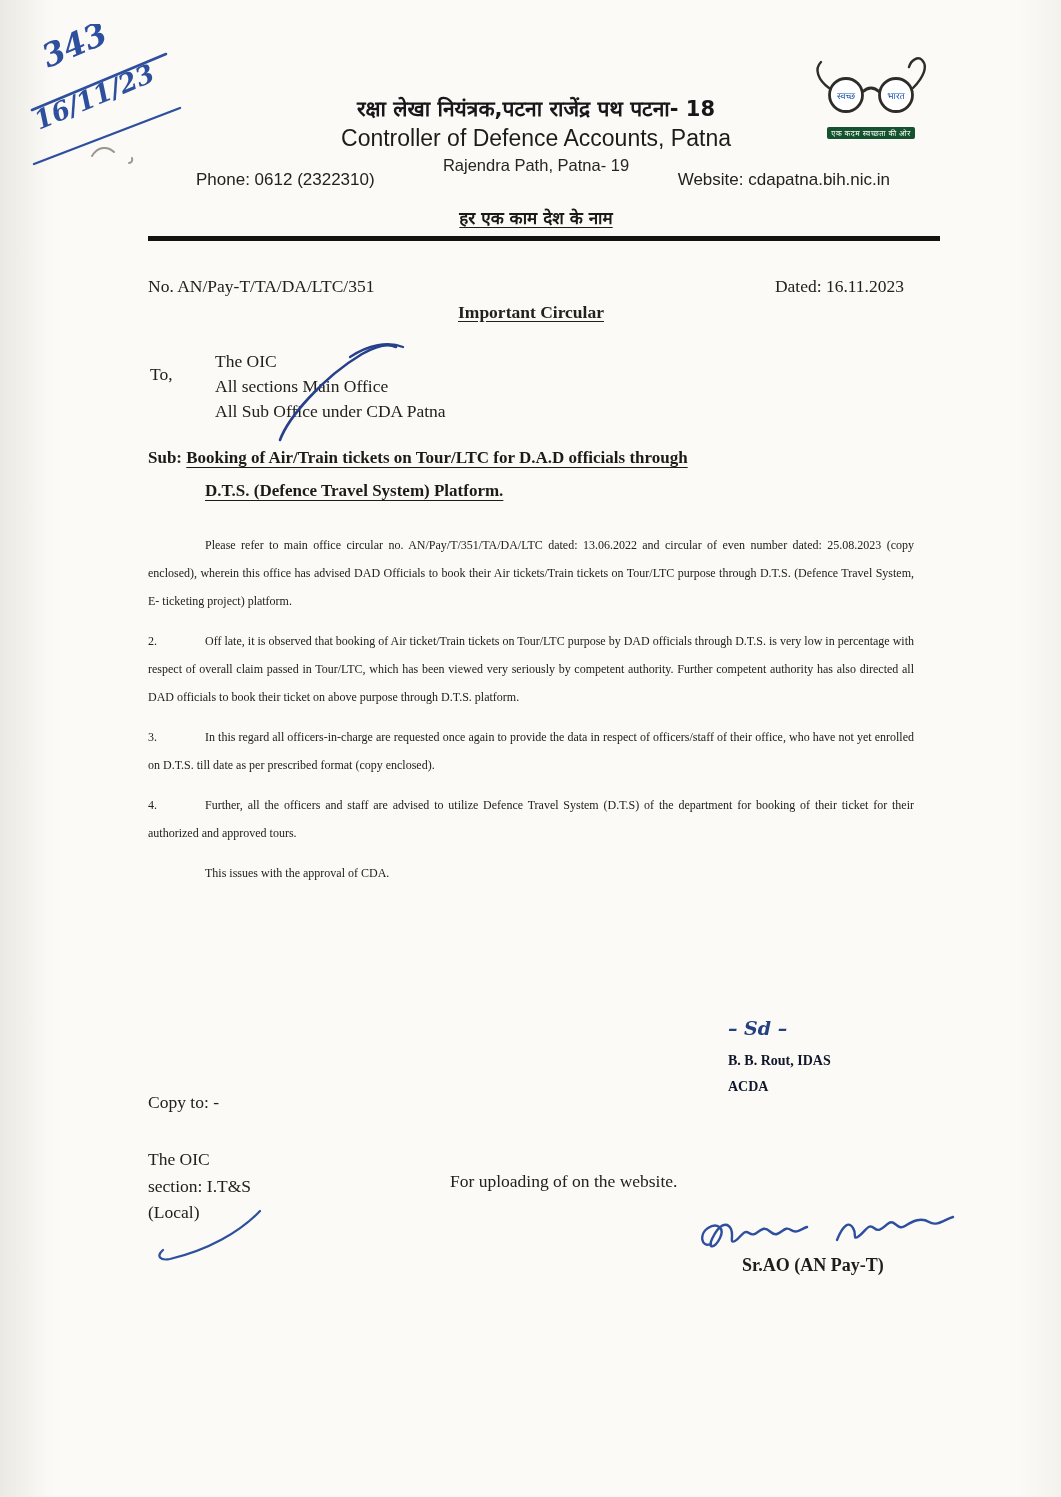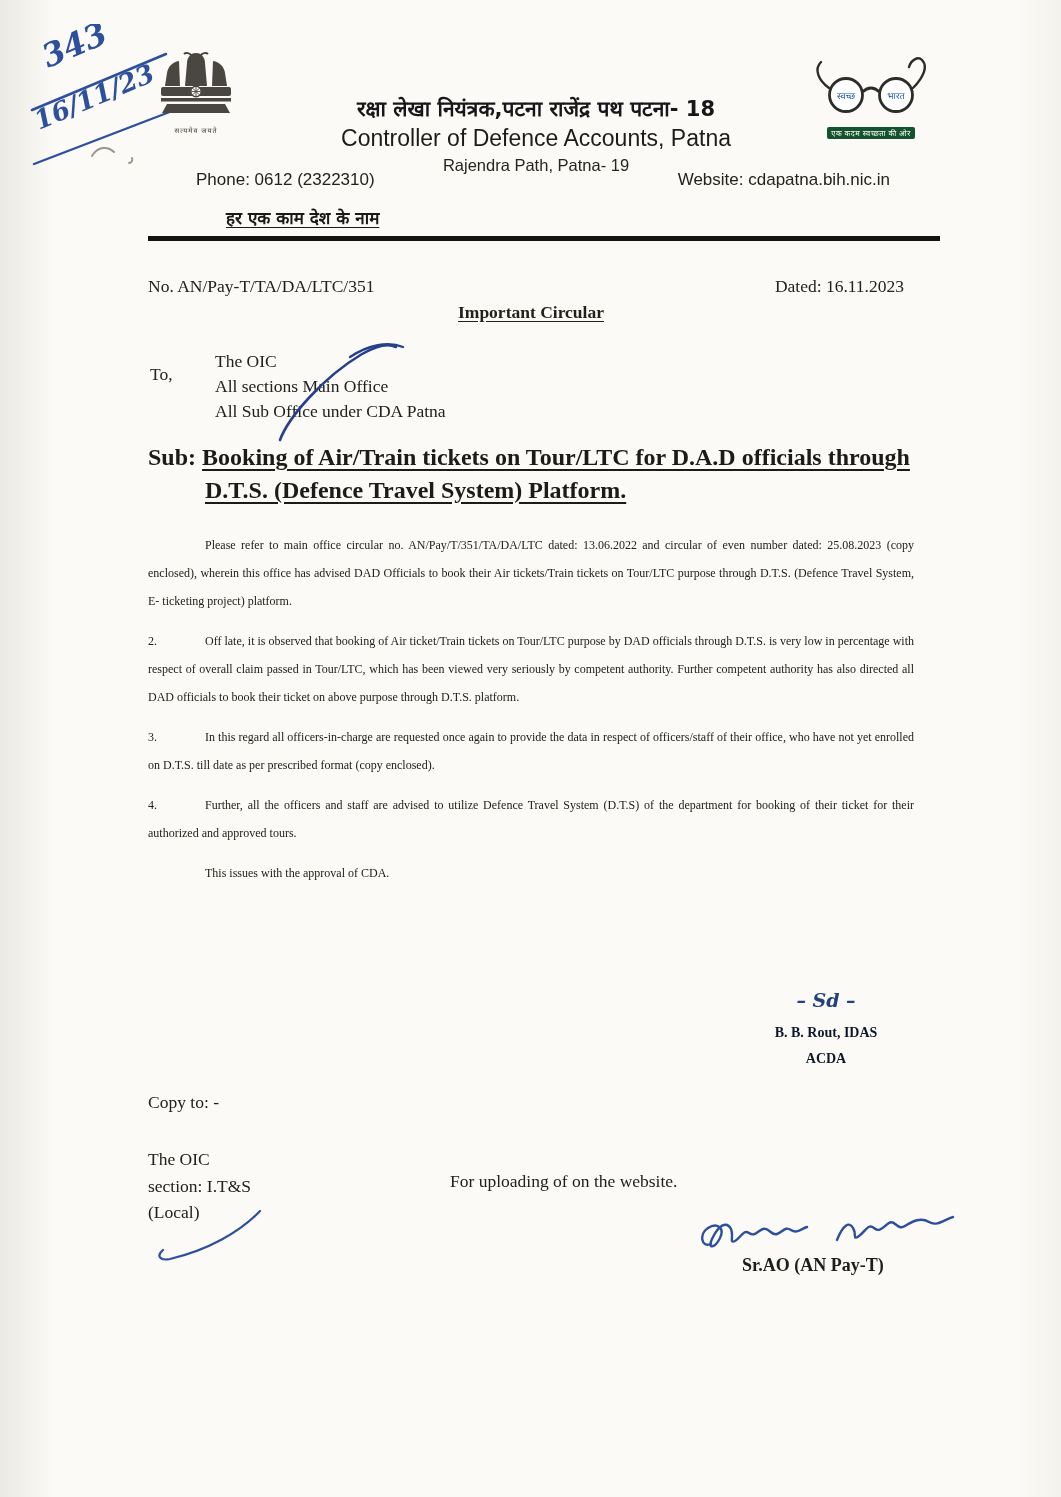--- a/index.html
+++ b/index.html
@@ -33,21 +33,21 @@
   .h-hindi  { font-family: "DejaVu Sans", sans-serif; font-weight: bold; font-size: 21px; color: #17171a; }
   .h-eng    { font-family: "Liberation Sans", sans-serif; font-size: 23px; margin-top: 3px; color: #1c1c1a; }
   .h-addr   { font-family: "Liberation Sans", sans-serif; font-size: 16.5px; margin-top: 4px; color: #27261f; }
   .h-contact{
     position: absolute; left: 148px; top: 170px; width: 766px;
     display: flex; justify-content: space-between; box-sizing: border-box;
     padding: 0 24px 0 48px;
     font-family: "Liberation Sans", sans-serif; font-size: 17px; color: #23221c;
   }
   .h-slogan {
-    position: absolute; left: 226px; top: 206px; width: 620px; text-align: left;
+    position: absolute; left: 226px; top: 206px; width: 620px; text-align: center;
     font-family: "DejaVu Sans", sans-serif; font-weight: bold; font-size: 17px;
     text-decoration: underline; text-underline-offset: 3px; color: #1a1a18;
   }
   .swachh { position: absolute; left: 808px; top: 56px; width: 126px; text-align: center; }
   .swachh-tagline {
     display: inline-block; margin-top: 2px; font-size: 7.5px; color: #ffffff;
     background: #14532d; padding: 1px 4px; border-radius: 2px; letter-spacing: .5px;
   }
   .rule { position: absolute; left: 148px; top: 236px; width: 792px; height: 5px; background: #141310; }
 
@@ -63,36 +63,36 @@
   }
 
   
   .to-label   { position: absolute; left: 150px; top: 328px; font-size: 17.5px; margin-top: 36px; }
   .recipients { position: absolute; left: 215px; top: 349px; font-size: 17.5px; line-height: 25px; }
   .swoosh     { position: absolute; left: 230px; top: 330px; pointer-events: none; }
 
   
   .subject {
     position: absolute; left: 148px; top: 441px; width: 792px;
-    font-weight: bold; font-size: 24px; line-height: 33px; color: #1c1b17;
+    font-weight: bold; font-size: 17px; line-height: 33px; color: #1c1b17;
   }
   .subject .u { text-decoration: underline; text-underline-offset: 4px; }
   .subject .line2 { margin-left: 57px; }
 
   
   .content {
     position: absolute; left: 148px; top: 531px; width: 766px;
     font-size: 12px; line-height: 28px; text-align: justify; color: #22211b;
   }
   .content p { margin: 0 0 12px 0; }
   .content p.indent { text-indent: 57px; }
   .pnum { display: inline-block; min-width: 57px; text-indent: 0; }
 
   
-  .sign-block { position: absolute; left: 728px; top: 989px; width: 196px; text-align: center; }
+  .sign-block { position: absolute; left: 728px; top: 1017px; width: 196px; text-align: left; }
   .sd-mark { font: italic 600 19px "DejaVu Serif", serif; color: #24407e; margin-bottom: 9px; }
   .sig-name, .sig-desg { font-weight: bold; font-size: 14px; line-height: 26px; color: #0f172a; }
 
   
   .copy-label { position: absolute; left: 148px; top: 1092px; font-size: 17.5px; }
   .copy-lines { position: absolute; left: 148px; top: 1146px; font-size: 17.5px; line-height: 26.5px; }
   .copy-note  { position: absolute; left: 450px; top: 1171px; font-size: 17.5px; }
   .footer-sig { position: absolute; left: 695px; top: 1206px; }
   .footer-signatory { position: absolute; left: 742px; top: 1255px; font-weight: bold; font-size: 18px; color: #1e1d18; }
   .local-mark { position: absolute; left: 152px; top: 1206px; }
@@ -110,38 +110,20 @@
       <path d="M8 140 L154 84" stroke="#2d4f9e" stroke-width="2.4" fill="none" stroke-linecap="round"></path>
     </svg>
   </div>
 
   <div class="stray-mark">
     <svg width="60" height="22" viewBox="0 0 60 22">
       <path d="M4 14 C10 4 20 4 26 10 M44 16 c1 3 -1 5 -3 5" stroke="#9b978c" stroke-width="2" fill="none" stroke-linecap="round"></path>
     </svg>
   </div>
 
-  <div class="emblem">
-    <svg width="96" height="74" viewBox="0 0 96 74">
-      <g fill="#49473f">
-        <path d="M48 3 c-6 0 -9 5 -9 10 l-2 23 h22 l-2 -23 c0 -5 -3 -10 -9 -10 z"></path>
-        <path d="M31 11 c-7 1 -11 6 -12 12 l-2 13 h15 z"></path>
-        <path d="M65 11 c7 1 11 6 12 12 l2 13 h-15 z"></path>
-        <path d="M44 6 c-2 -3 -6 -4 -8 -2 M52 6 c2 -3 6 -4 8 -2" stroke="#49473f" stroke-width="2" fill="none"></path>
-        <rect x="13" y="37" width="70" height="9" rx="2"></rect>
-        <rect x="13" y="48" width="70" height="3.5"></rect>
-        <path d="M19 54 h58 l5 9 h-68 z"></path>
-      </g>
-      <circle cx="48" cy="41.5" r="5.2" fill="#fbfaf6" stroke="#49473f" stroke-width="1.4"></circle>
-      <g stroke="#49473f" stroke-width="0.9">
-        <path d="M48 36.8 v9.4 M43.3 41.5 h9.4 M44.7 38.2 l6.6 6.6 M51.3 38.2 l-6.6 6.6"></path>
-      </g>
-    </svg>
-    <div class="emblem-motto">सत्यमेव जयते</div>
-  </div>
 
   <div class="h-center">
     <div class="h-hindi">रक्षा लेखा नियंत्रक,पटना  राजेंद्र पथ पटना- 18</div>
     <div class="h-eng">Controller of Defence Accounts, Patna</div>
     <div class="h-addr">Rajendra Path, Patna- 19</div>
   </div>
   <div class="h-contact">
     <span>Phone: 0612 (2322310)</span>
     <span>Website: cdapatna.bih.nic.in</span>
   </div>

